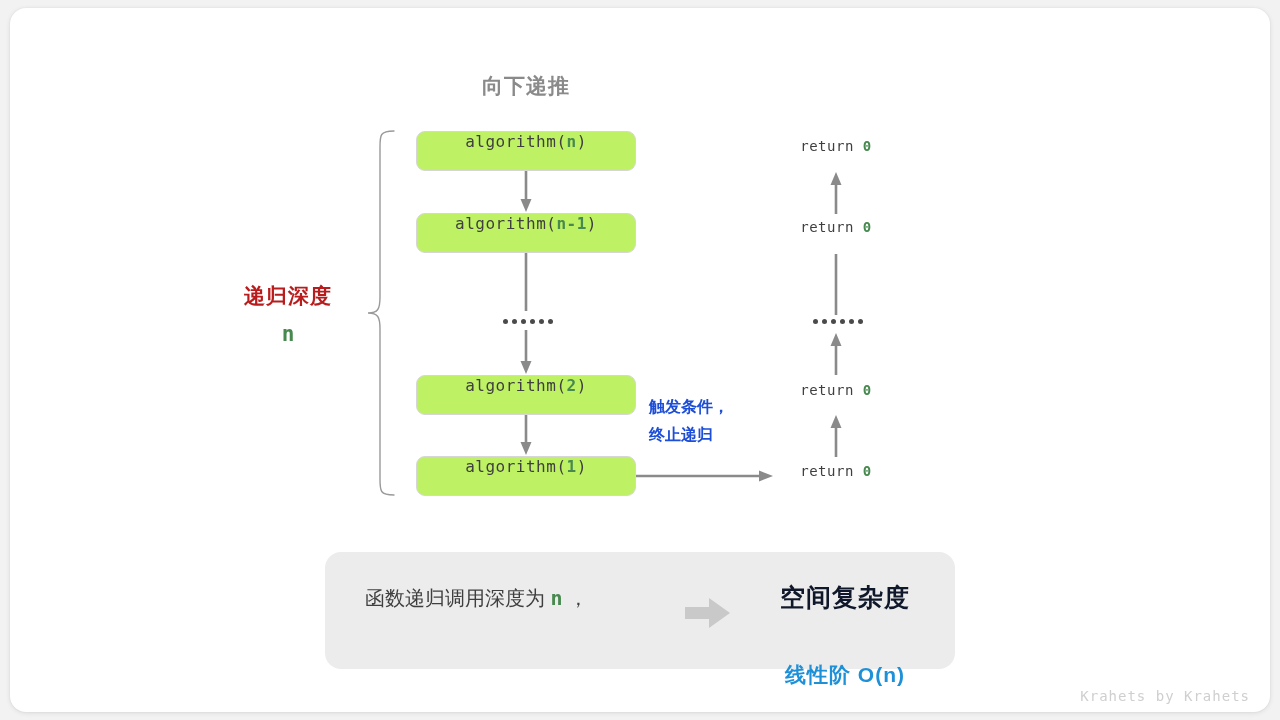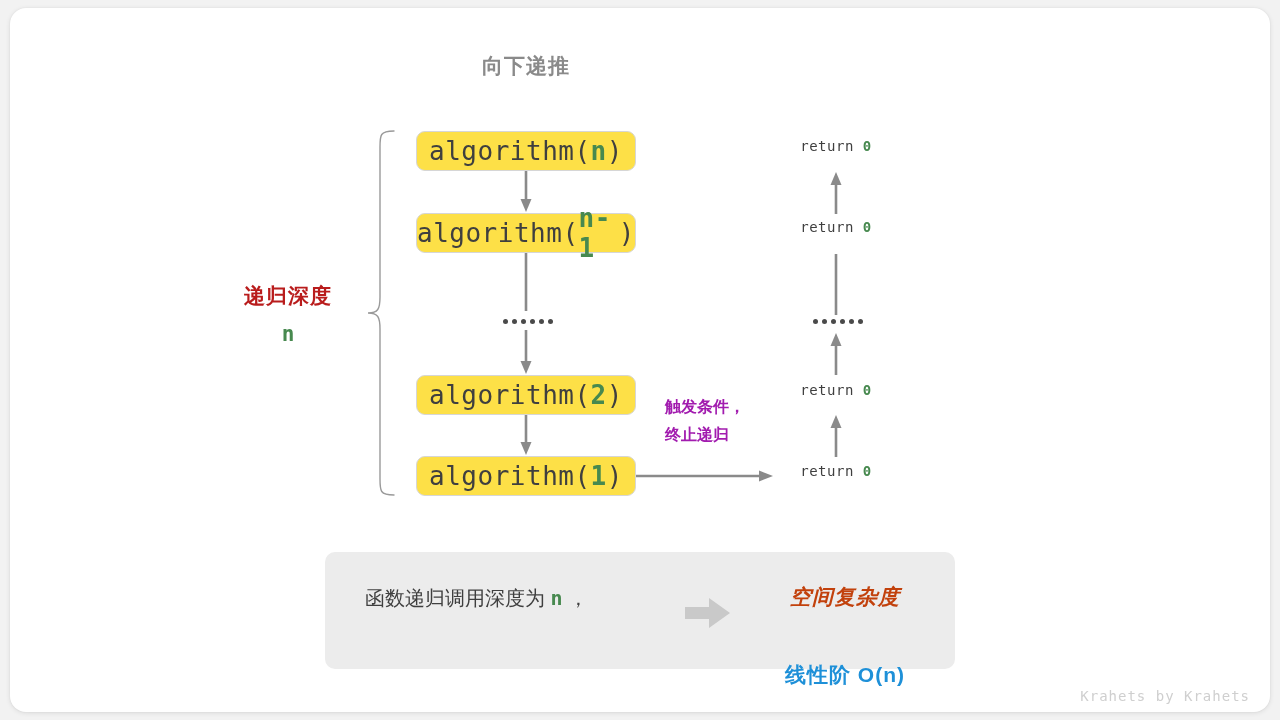--- a/index.html
+++ b/index.html
@@ -43,28 +43,27 @@
     text-align: center;
     letter-spacing: 1px;
     white-space: nowrap;
   }
 
   
   .call-box {
     width: 220px;
     height: 40px;
     box-sizing: border-box;
-    background: #fde047;
+    background: #bef264;
     border: 1px solid #d6d6d6;
     border-radius: 9px;
     display: flex;
-    align-items: center;
     justify-content: center;
     font-family: "DejaVu Sans Mono", "Liberation Mono", monospace;
-    font-size: 26px;
+    font-size: 16px;
     color: #3f3f3f;
     letter-spacing: 0.5px;
   }
   .call-box .arg {
     color: #47894f;
     font-weight: bold;
   }
 
   
   .ret {
@@ -115,35 +114,34 @@
     font-size: 21px;
     font-weight: bold;
     color: #47894f;
     font-family: "DejaVu Sans Mono", "Liberation Mono", monospace;
   }
 
   
   .trigger {
     font-size: 16px;
     font-weight: bold;
-    color: #a21caf;
+    color: #1d4ed8;
     line-height: 28px;
     white-space: nowrap;
-    margin-left: 16px;
   }
 
   
   #summary {
     position: absolute;
     left: 325px;
     top: 552px;
     width: 630px;
     height: 117px;
     background: #ececec;
-    border-radius: 10px;
+    border-radius: 16px;
   }
   #summary-left {
     position: absolute;
     left: 40px;
     top: 26px;
     font-size: 20px;
     color: #3f3f3f;
     line-height: 40px;
     white-space: nowrap;
   }
@@ -158,26 +156,25 @@
   #summary-right {
     position: absolute;
     left: 420px;
     top: 26px;
     width: 200px;
     text-align: center;
     white-space: nowrap;
   }
   #summary-right .title {
     display: block;
-    font-size: 21px;
-    font-weight: bold;
-    color: #c2410c;
+    font-size: 25px;
+    font-weight: bold;
+    color: #0f172a;
     letter-spacing: 1px;
     line-height: 38px;
-    font-style: italic;
   }
   #summary-right .value {
     display: block;
     font-size: 21px;
     font-weight: bold;
     color: #1e90d8;
     letter-spacing: 1px;
     line-height: 38px;
     margin-top: 40px;
   }
@@ -194,21 +191,21 @@
     letter-spacing: 1px;
   }
 </style>
 </head>
 <body>
 
 <div id="card"></div>
 
 <div id="stage">
 
-  <div class="abs col-head" style="left:416px; top:52px; width:220px;">向下递推</div>
+  <div class="abs col-head" style="left:416px; top:72px; width:220px;">向下递推</div>
 
   <div class="abs depth-label" style="left:188px; top:282px; width:200px;">
     <span class="t1">递归深度</span>
     <span class="t2">n</span>
   </div>
 
   <svg class="abs arrow-svg" style="left:360px; top:125px;" width="36" height="375">
     <path d="M 34 6
              C 20 6, 20 10, 20 22
              L 20 172

